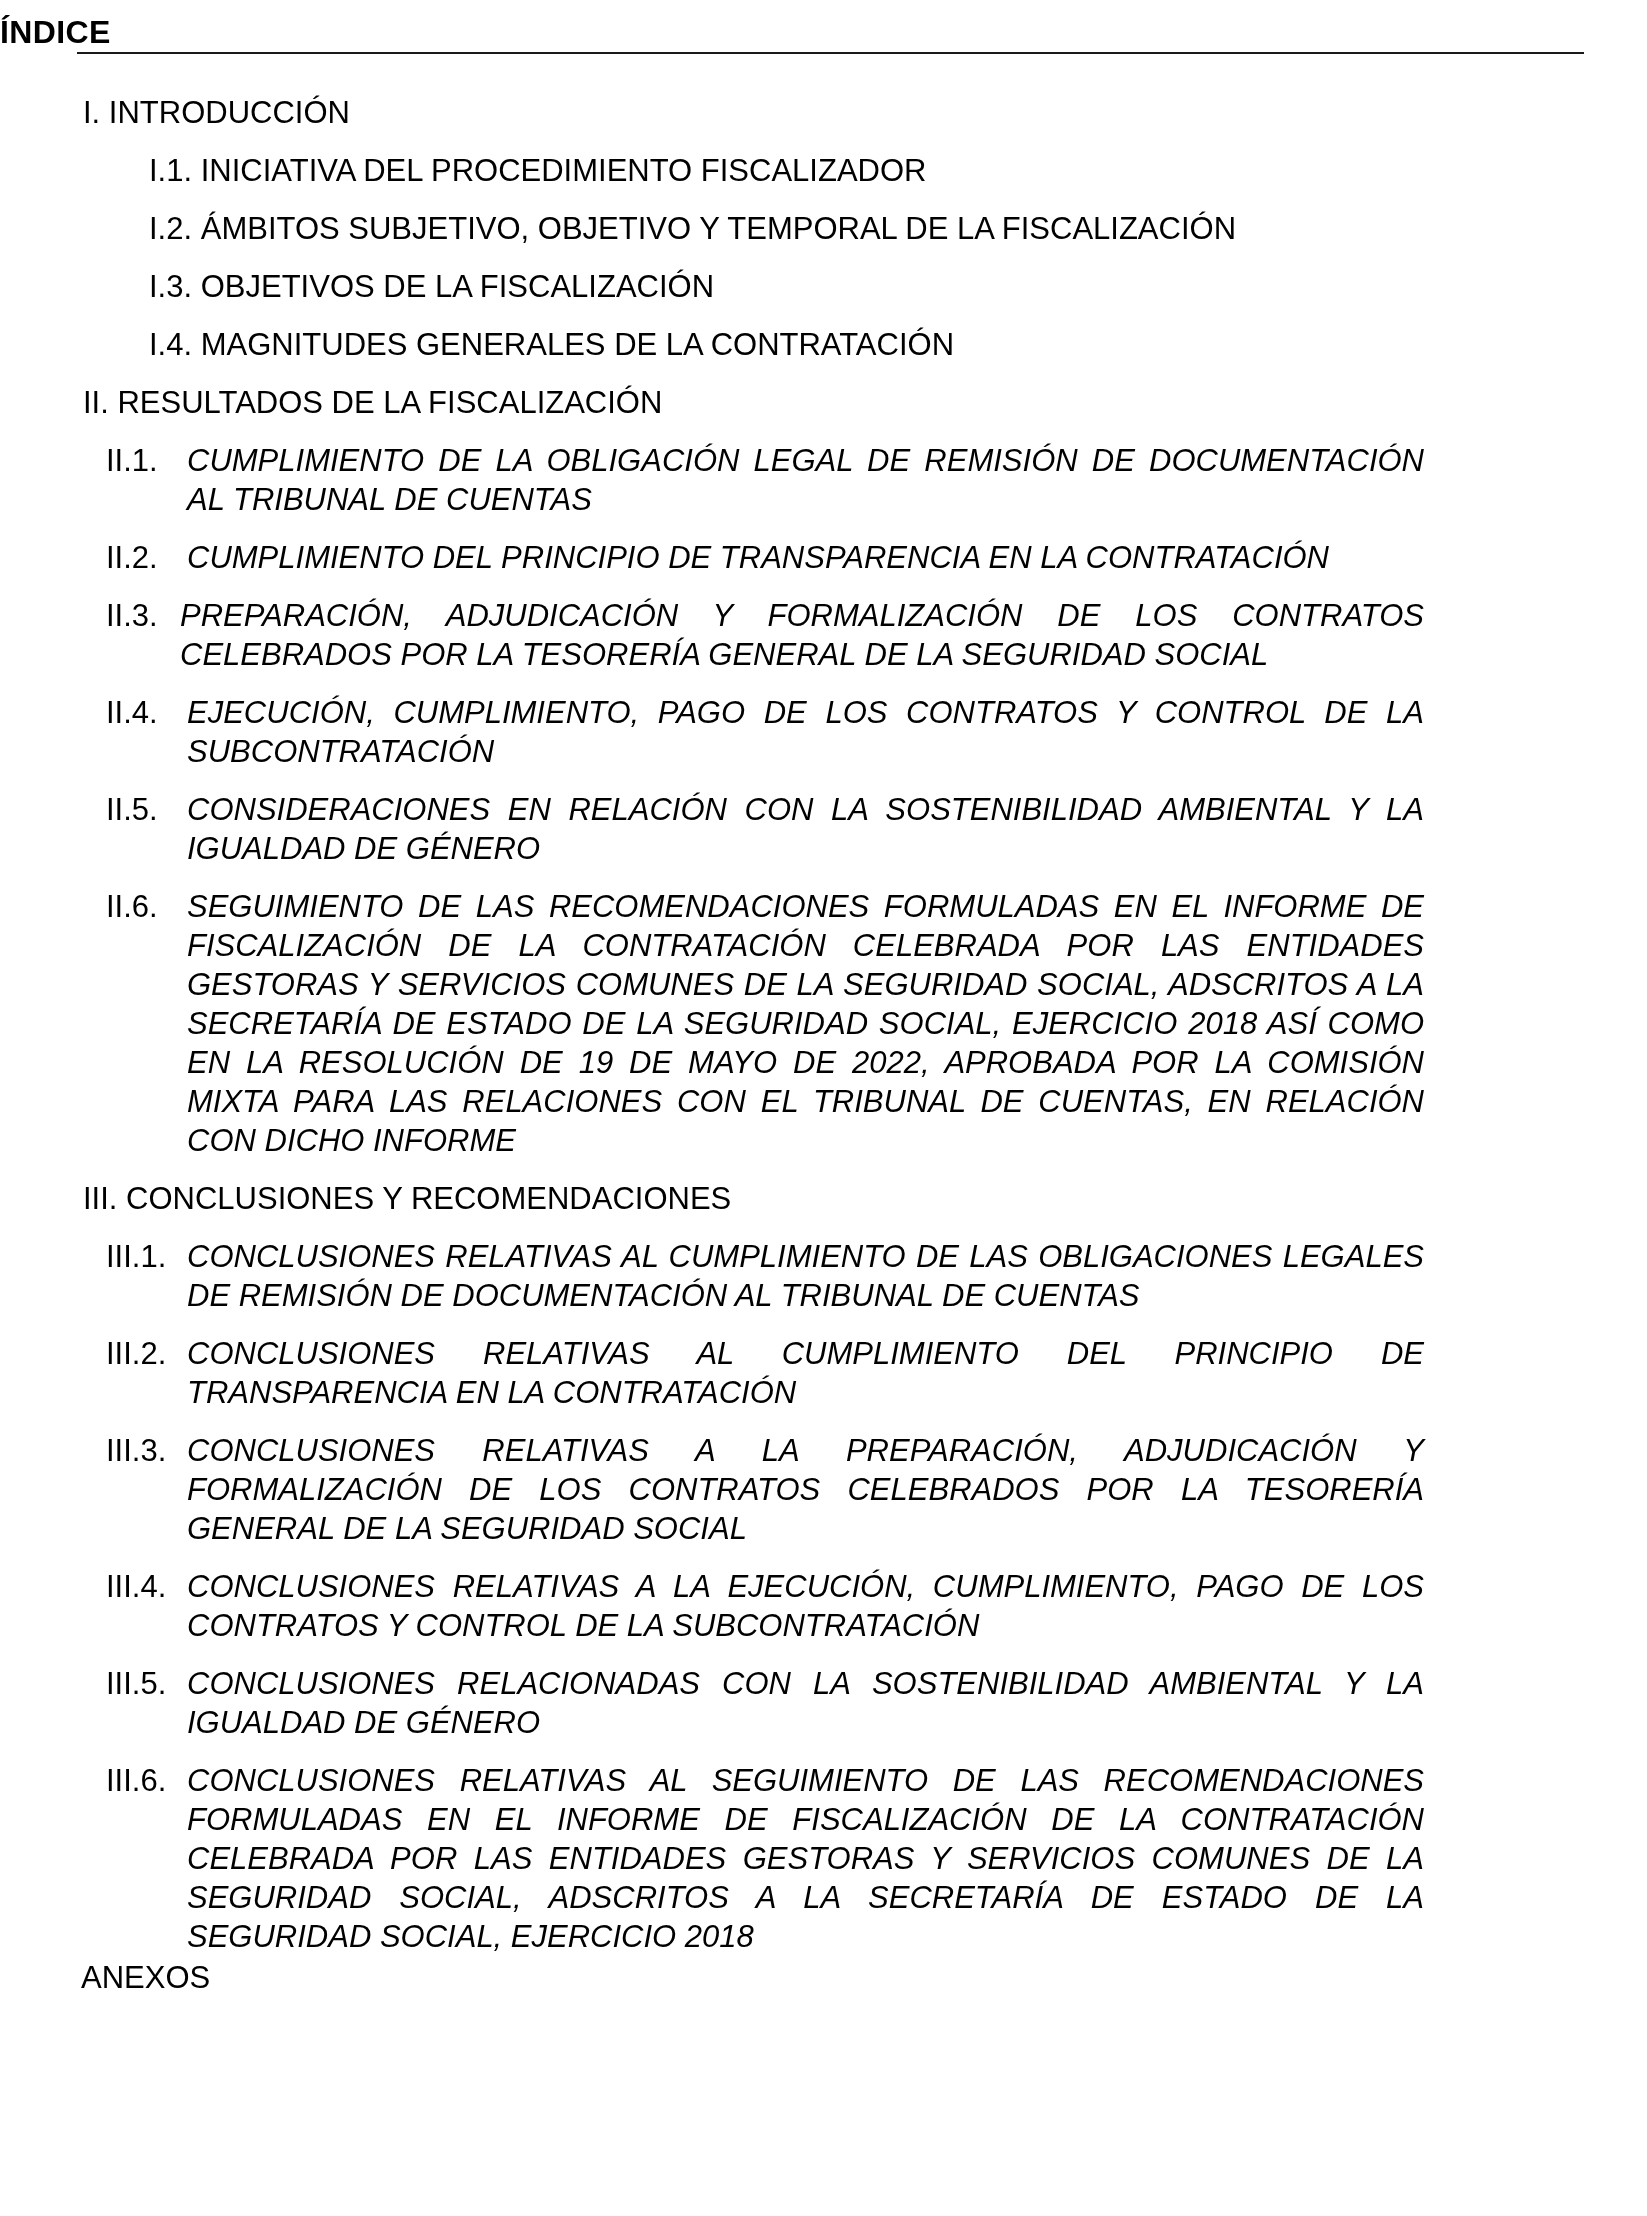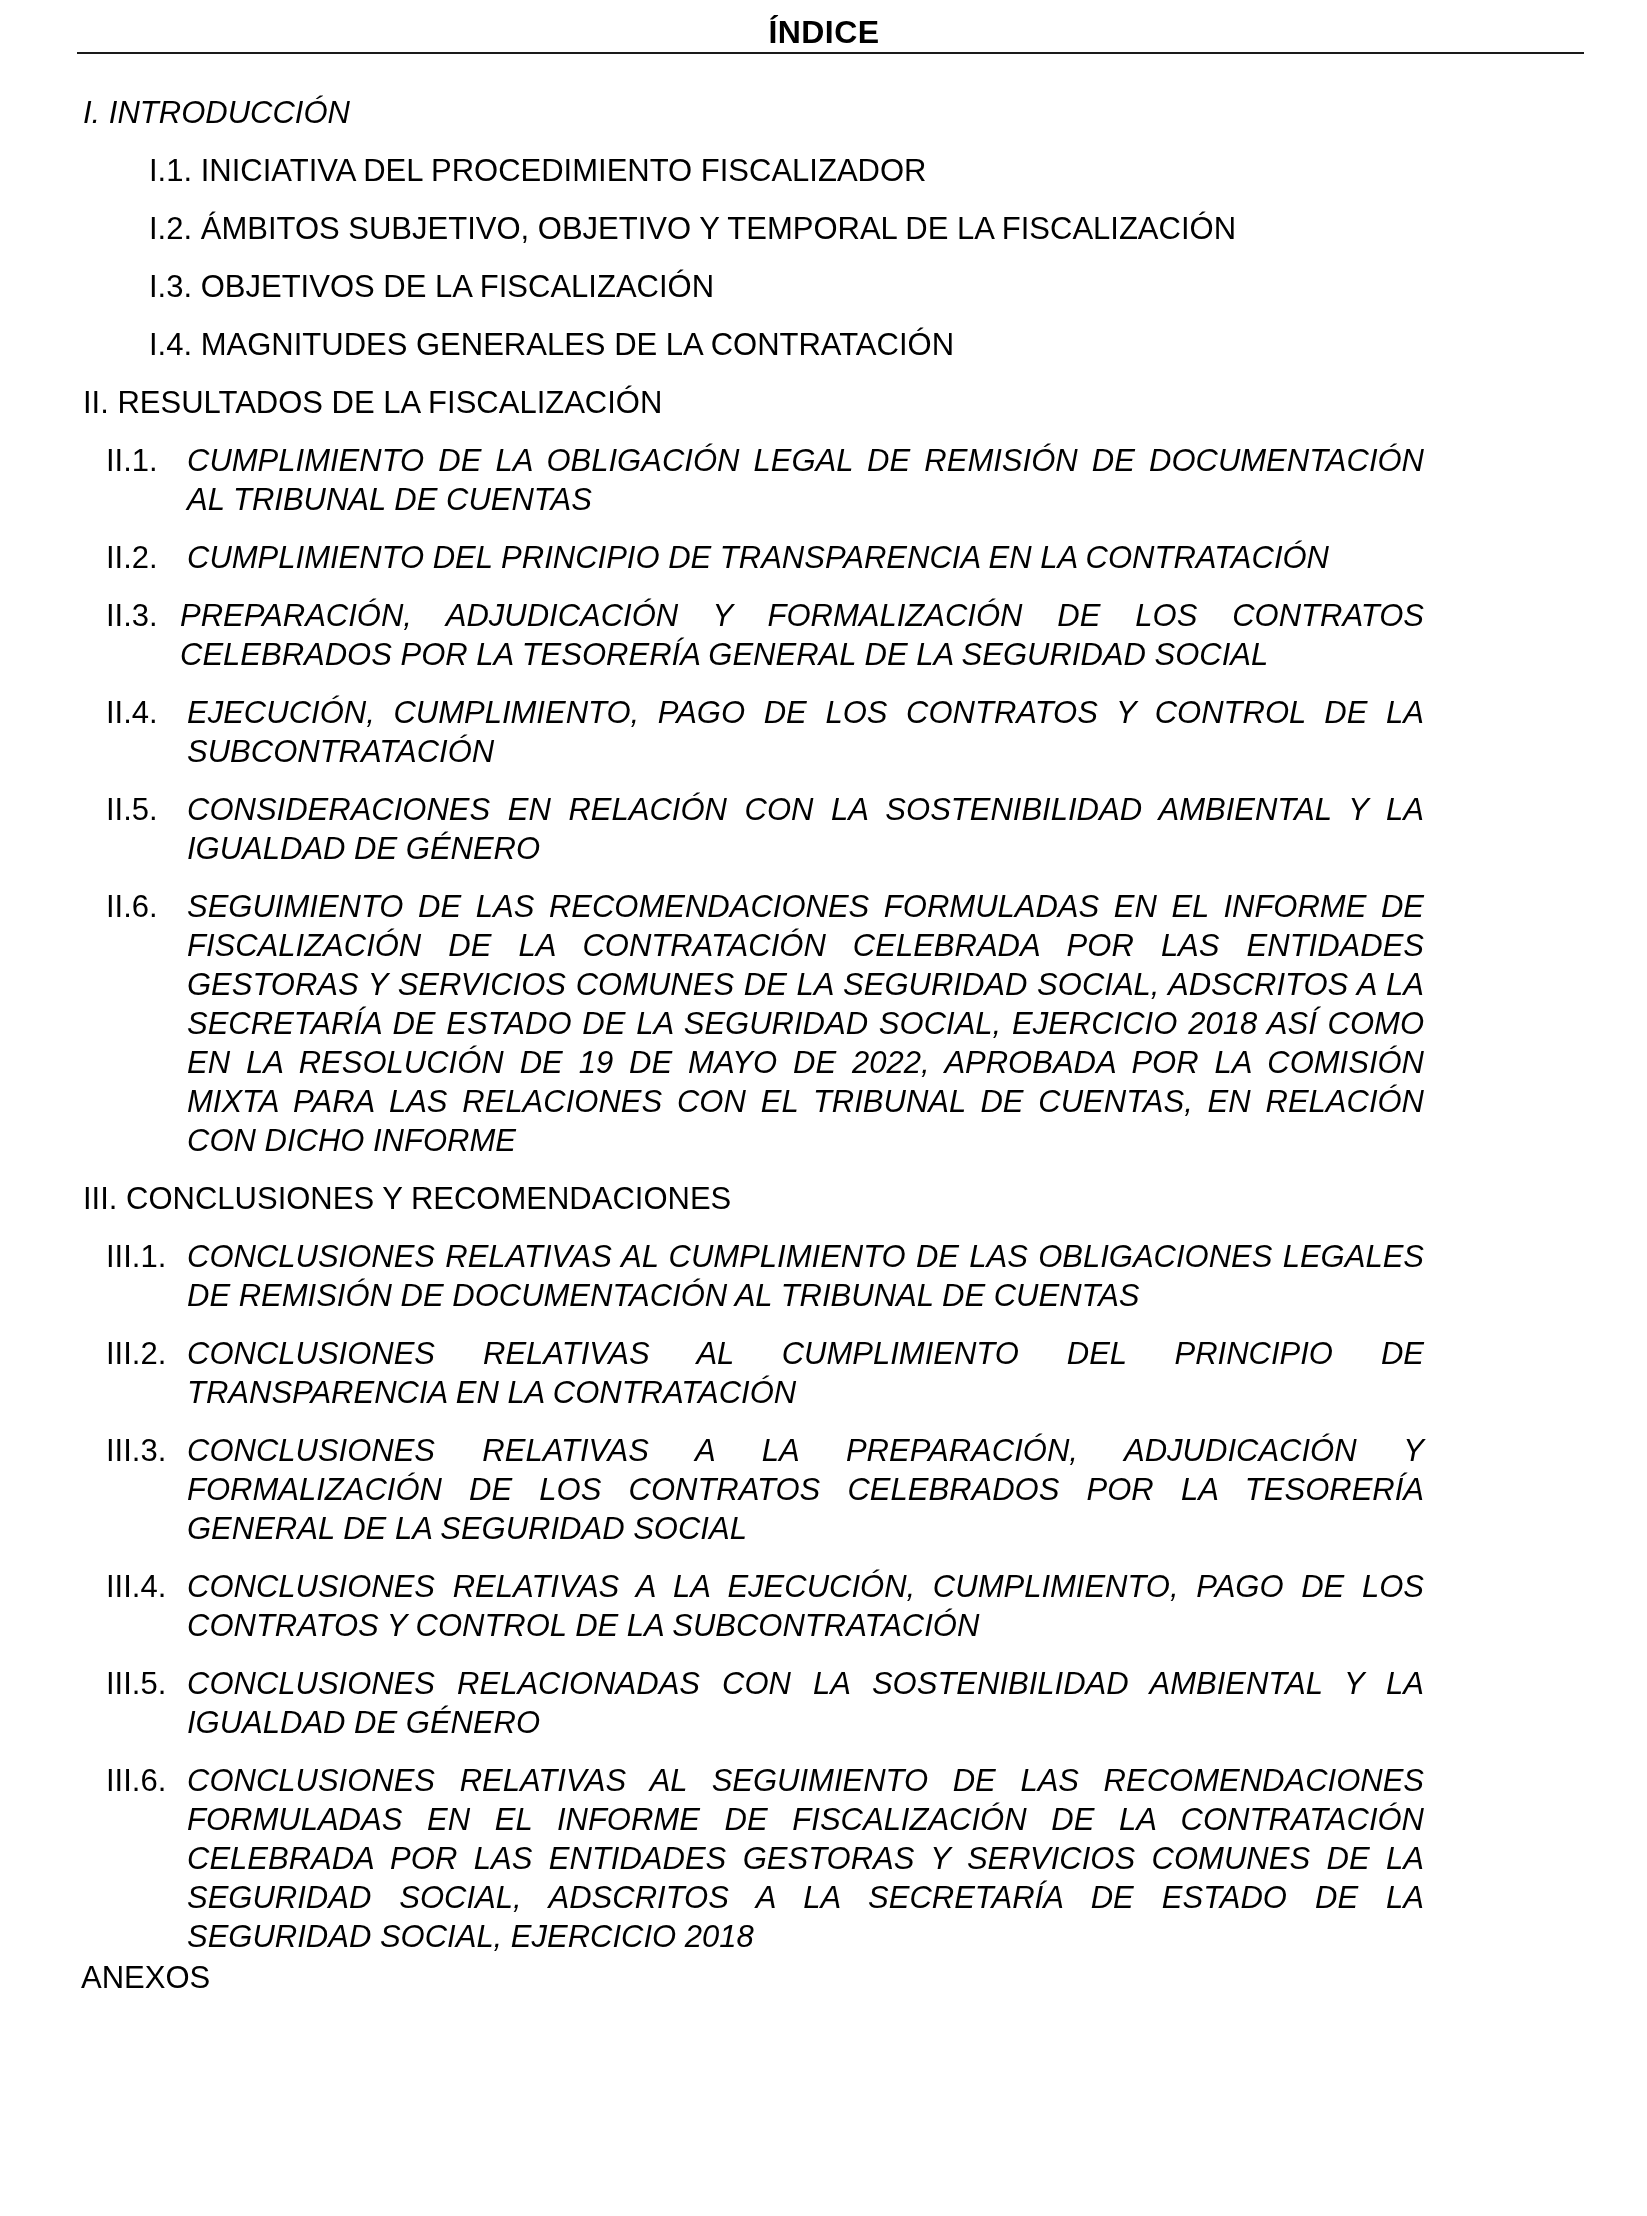--- a/index.html
+++ b/index.html
@@ -13,21 +13,21 @@
     position: relative;
     overflow: hidden;
     font-family: "Liberation Sans", "DejaVu Sans", sans-serif;
     color: #000000;
   }
   .page-title {
     position: absolute;
     left: 0;
     width: 1648px;
     top: 11.2px;
-    text-align: center;
+    text-align: left;
     font-weight: bold;
     font-size: 32px;
     line-height: 43px;
     letter-spacing: 0.4px;
   }
   .title-rule {
     position: absolute;
     left: 77px;
     width: 1507px;
     top: 52px;
@@ -43,21 +43,20 @@
     line-height: 39px;
   }
   .toc-section {
     position: relative;
     margin-left: 83px;
     margin-top: 19px;
     white-space: nowrap;
   }
   .toc-section:first-child {
     margin-top: 0;
-    font-style: italic;
   }
   .toc-sub-simple {
     position: relative;
     margin-left: 149px;
     margin-top: 19px;
     white-space: nowrap;
   }
   .toc-sub {
     position: relative;
     margin-top: 19px;

